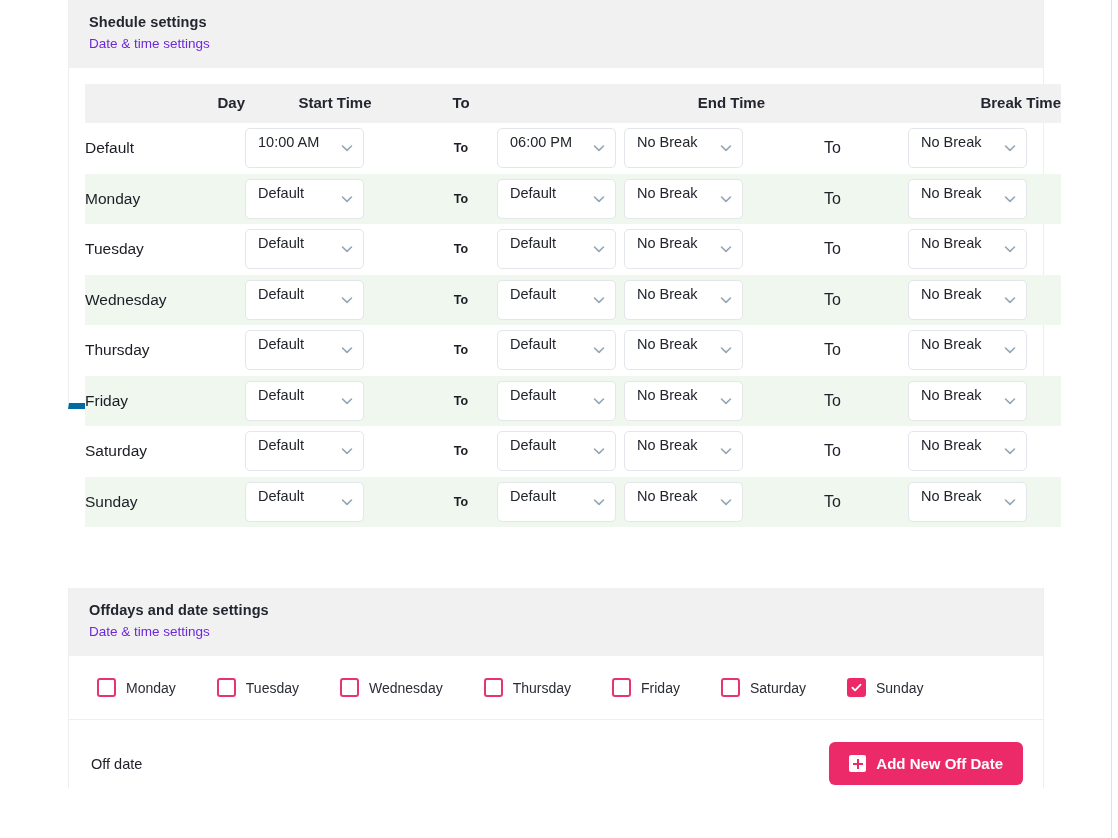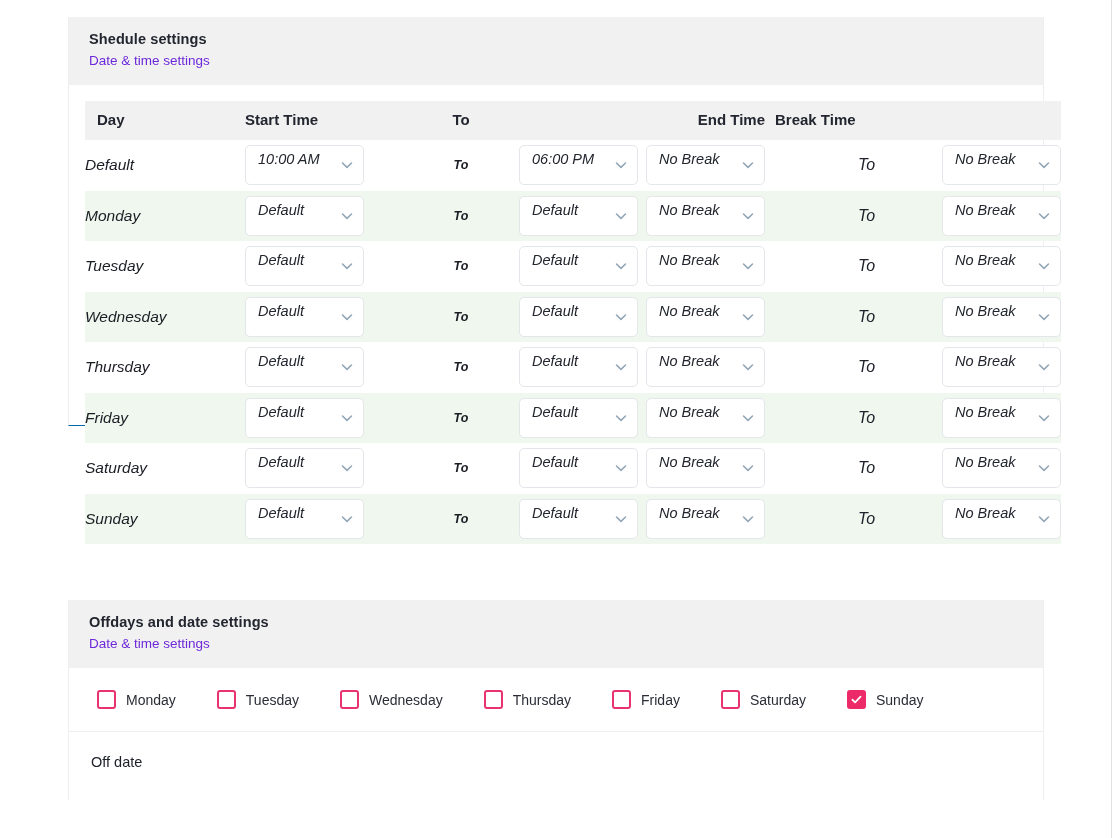--- a/index.html
+++ b/index.html
@@ -44,66 +44,65 @@
   }
   .card-head .subtitle {
     font-size: 13.5px;
     color: #6d28d9;
     line-height: 20px;
     margin-top: 2px;
   }
   .card-body { padding: 0; }
 
   
-  #schedule-card { top: 17px; height: 409px; border-bottom: 1px solid #0369a1; }
+  #schedule-card { top: 0; height: 409px; border-bottom: 6px solid #0369a1; }
   .sched-inner { padding: 16px 16px 20px 16px; }
 
   table.sched {
     width: 100%;
     border-collapse: collapse;
     table-layout: fixed;
   }
   table.sched thead th {
     background: #f1f1f2;
     font-size: 15px;
     font-weight: bold;
     color: #23262f;
-    text-align: left;
+    text-align: right;
     padding: 10px 0 12px 0;
     height: 36px;
     vertical-align: middle;
   }
   table.sched thead th.c-day    { width: 160px; padding-left: 12px; }
-  table.sched thead th.c-start  { width: 180px; }
+  table.sched thead th.c-start  { width: 180px; text-align: center; }
   table.sched thead th.c-to1    { width: 72px;  text-align: center; }
   table.sched thead th.c-end    { width: 268px; text-align: right; }
   table.sched thead th.c-break  { width: 296px; padding-left: 10px;}
 
   table.sched tbody tr { height: 50.5px; }
   table.sched tbody tr.alt { background: #eff7ef; }
   table.sched tbody td {
     padding: 0;
     vertical-align: middle;
-    font-style: italic;
   }
   td.day-cell {
     font-size: 15.5px;
     color: #1b1d24;
     padding-left: 12px;
     vertical-align: middle;
   }
   td.to-cell {
     text-align: center;
     font-size: 12.5px;
     font-weight: bold;
     color: #1b1d24;
     vertical-align: top;
     padding-top: 7px;
   }
-  .cell-pair { display: flex; align-items: center; gap: 8px; justify-content: flex-end; }
+  .cell-pair { display: flex; align-items: center; gap: 8px; }
 
   
   .sel {
     position: relative;
     display: inline-flex;
     align-items: center;
     height: 40px;
     background: #ffffff;
     border: 1px solid #e3e6ea;
     border-radius: 5px;
@@ -120,21 +119,21 @@
     width: 14px; height: 14px;
     pointer-events: none;
   }
   .sel .chev svg { display: block; }
   .sel.w-start { width: 119px; }
   .sel.w-end   { width: 119px; }
   .sel.w-brk   { width: 119px; }
   .sel.w-brk2  { width: 119px; }
 
   
-  #offdays-card { top: 600px; height: 200px; }
+  #offdays-card { top: 588px; height: 200px; }
   .offdays-row {
     display: flex;
     align-items: center;
     padding: 22px 20px 22px 28px;
     gap: 0;
     border-bottom: 1px solid #eceef1;
   }
   .chk-item {
     display: flex;
     align-items: center;
@@ -618,16 +617,20 @@
           <span class="chk-box checked">
             <svg viewBox="0 0 16 16" width="13" height="13">
               <path d="M3 8.3 L6.3 11.6 L13 4.6" fill="none" stroke="#ffffff" stroke-width="2.2" stroke-linecap="round" stroke-linejoin="round"></path>
             </svg>
           </span>
           <span class="chk-label">Sunday</span>
         </div>
       </div>
     <div class="offdate-row">
       <div class="offdate-label">Off date</div>
+      <button class="btn-pink">
+        <span class="plus-ico"></span>
+        <span>Add New Off Date</span>
+      </button>
     </div>
   </div>
 
 </div>
 
 </body></html>

